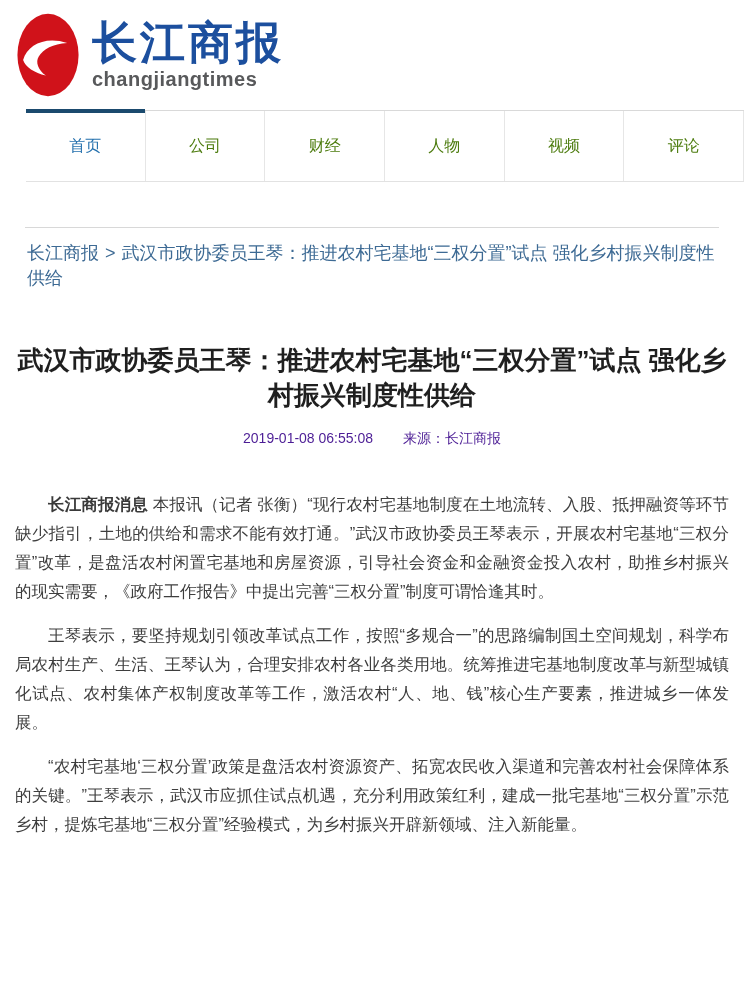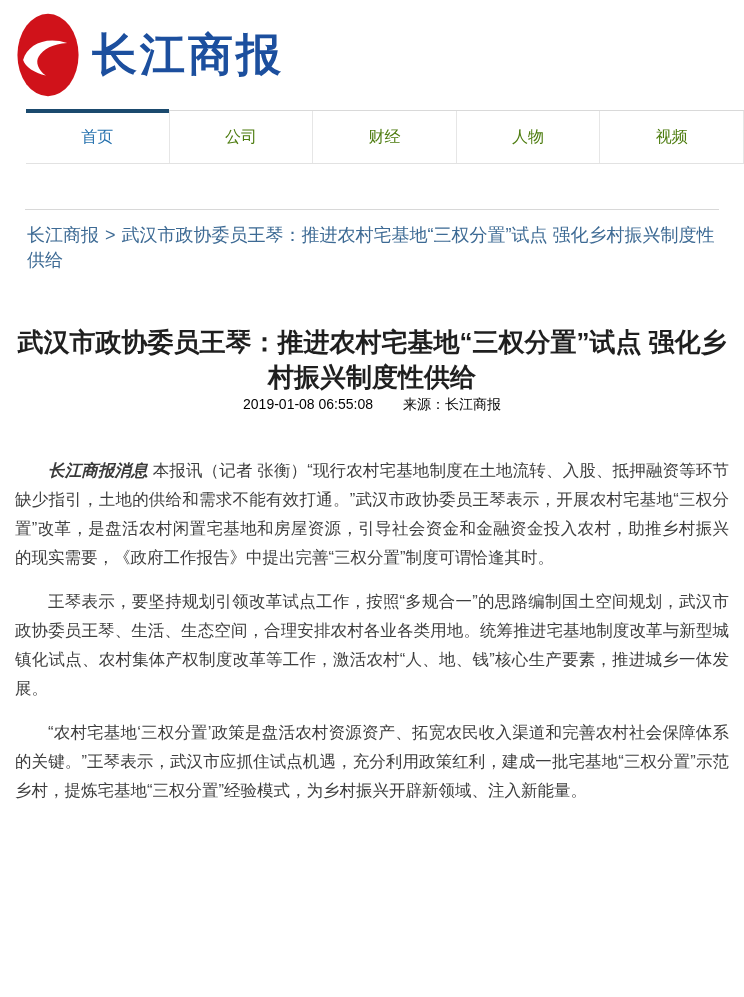--- a/index.html
+++ b/index.html
@@ -36,21 +36,21 @@
     font-size: 20px;
     font-weight: bold;
     letter-spacing: 0.5px;
     margin-top: 1px;
   }
 
   
   .nav {
     display: flex;
     margin-left: 26px;
-    height: 54px;
+    height: 72px;
     border-top: 1px solid #d9d9d9;
     border-bottom: 1px solid #e2e2e2;
   }
   .nav-tab {
     flex: 1;
     position: relative;
     display: flex;
     align-items: center;
     justify-content: center;
     font-size: 16px;
@@ -86,77 +86,80 @@
   .article-title {
     margin: 52px 16px 0 16px;
     text-align: center;
     font-size: 26px;
     font-weight: bold;
     color: #1f1f1f;
     line-height: 1.35;
     font-family: "Liberation Sans", sans-serif;
   }
   .article-meta {
+    margin-top: 16px;
     text-align: center;
     font-size: 14px;
-    color: #000000;
+    color: #4c1d95;
   }
   .meta-source { margin-left: 26px; }
 
   .article-body {
     margin: 42px 15px 0 15px;
     padding-bottom: 10px;
   }
   .article-body p {
     margin: 0 0 15px 0;
     font-size: 16.5px;
     line-height: 29px;
     color: #3e3e3e;
     text-indent: 2em;
     text-align: justify;
   }
-  .article-body p strong { color: #3a3a3a; font-style: italic; }
+  .article-body p strong { color: #3a3a3a; }
 </style>
 </head>
 <body>
 
 <div class="header">
   <div class="logo">
     <svg class="logo-mark" viewBox="0 0 90 126" xmlns="http://www.w3.org/2000/svg">
       <ellipse cx="45" cy="63" rx="43" ry="58" fill="#d0121a"></ellipse>
       <path d="M 10 70
                C 16 48, 42 36, 72 46
                C 52 47, 38 55, 32 65
                C 27 73, 31 84, 42 92
                C 26 88, 13 80, 10 70 Z" fill="#ffffff"></path>
     </svg>
     <div class="logo-text">
       <span class="logo-cn">长江商报</span>
+      <span class="logo-en">changjiangtimes</span>
     </div>
   </div>
 </div>
 
 <div class="nav">
   <div class="nav-tab active">首页</div>
   <div class="nav-tab">公司</div>
   <div class="nav-tab">财经</div>
   <div class="nav-tab">人物</div>
   <div class="nav-tab">视频</div>
+  <div class="nav-tab">评论</div>
 </div>
 
 <div class="breadcrumb-wrap">
   <div class="breadcrumb">
     <a>长江商报</a><span class="crumb-sep">&gt;</span><span>武汉市政协委员王琴：推进农村宅基地“三权分置”试点 强化乡村振兴制度性供给</span>
   </div>
 </div>
 
 <h1 class="article-title">武汉市政协委员王琴：推进农村宅基地“三权分置”试点 强化乡村振兴制度性供给</h1>
 
 <div class="article-meta">
   <span class="meta-date">2019-01-08 06:55:08</span>
   <span class="meta-source">来源：长江商报</span>
 </div>
 
 <div class="article-body">
   <p><strong>长江商报消息</strong><span> 本报讯（记者 张衡）“现行农村宅基地制度在土地流转、入股、抵押融资等环节缺少指引，土地的供给和需求不能有效打通。”武汉市政协委员王琴表示，开展农村宅基地“三权分置”改革，是盘活农村闲置宅基地和房屋资源，引导社会资金和金融资金投入农村，助推乡村振兴的现实需要，《政府工作报告》中提出完善“三权分置”制度可谓恰逢其时。</span></p>
-  <p>王琴表示，要坚持规划引领改革试点工作，按照“多规合一”的思路编制国土空间规划，武汉市政协委员王琴、生活、生态空间，合理安排农村各业各类用地。统筹推进宅基地制度改革与新型城镇化试点、农村集体产权制度改革等工作，激活农村“人、地、钱”核心生产要素，推进城乡一体发展。</p>
+  <p>王琴表示，要坚持规划引领改革试点工作，按照“多规合一”的思路编制国土空间规划，科学布局农村生产、生活、王琴认为，合理安排农村各业各类用地。统筹推进宅基地制度改革与新型城镇化试点、农村集体产权制度改革等工作，激活农村“人、地、钱”核心生产要素，推进城乡一体发展。</p>
   <p>“农村宅基地‘三权分置’政策是盘活农村资源资产、拓宽农民收入渠道和完善农村社会保障体系的关键。”王琴表示，武汉市应抓住试点机遇，充分利用政策红利，建成一批宅基地“三权分置”示范乡村，提炼宅基地“三权分置”经验模式，为乡村振兴开辟新领域、注入新能量。</p>
 </div>
 
 </body></html>

